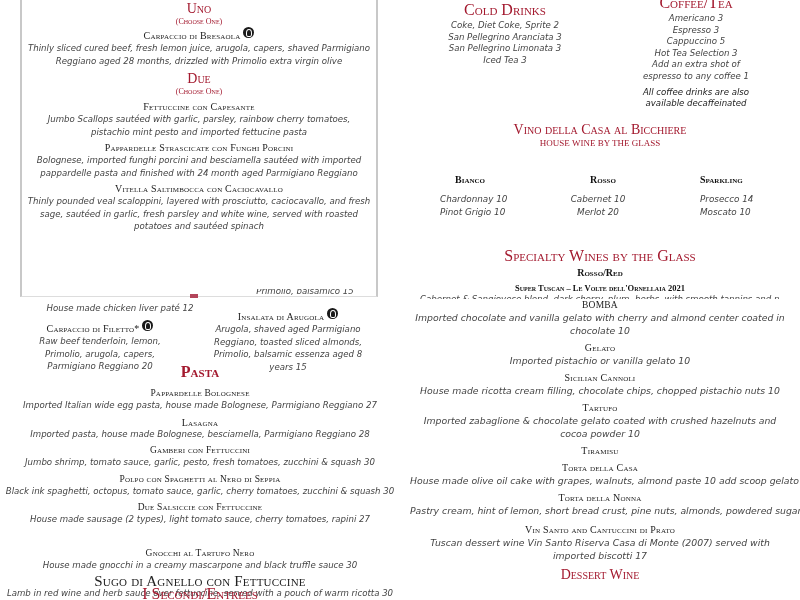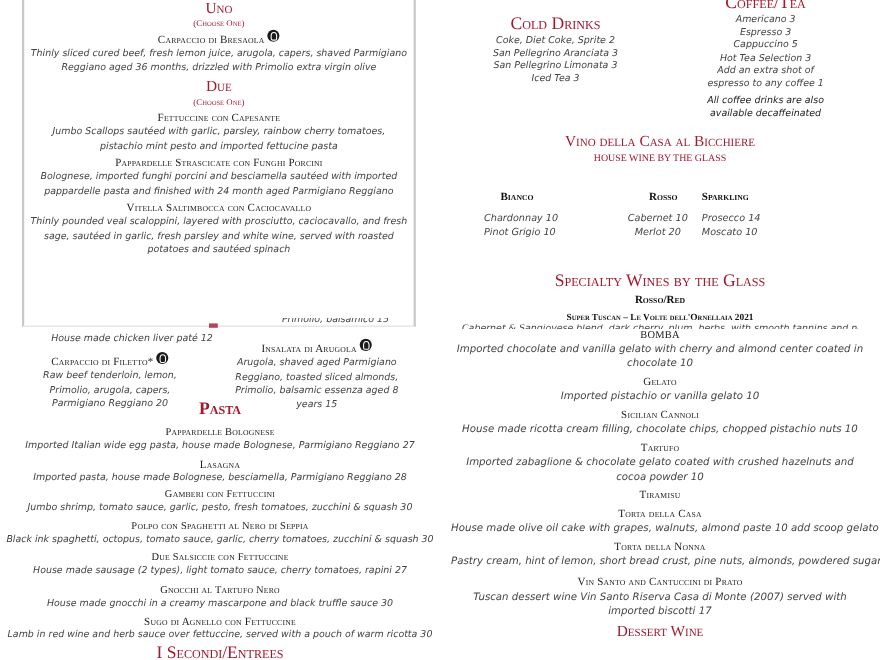--- a/index.html
+++ b/index.html
@@ -22,21 +22,21 @@
 </head>
 <body>
 
 <div class="panel">
   <div style="position:absolute;left:0;top:0;width:354px;">
     <div class="title" style="font-size:14px;margin-top:3px;line-height:16px;">Uno</div>
     <div class="title" style="font-size:8px;line-height:10px;">(Choose One)</div>
 
     <div class="item">
       <div class="iname"><span>Carpaccio di Bresaola</span><span class="icon"></span></div>
-      <div class="desc" style="padding:0 2px;">Thinly sliced cured beef, fresh lemon juice, arugola, capers, shaved Parmigiano Reggiano aged 36 months, drizzled with Primolio extra virgin olive</div>
+      <div class="desc" style="padding:0 2px;">Thinly sliced cured beef, fresh lemon juice, arugola, capers, shaved Parmigiano Reggiano aged 28 months, drizzled with Primolio extra virgin olive</div>
     </div>
 
     <div class="title" style="font-size:14px;margin-top:4px;line-height:16px;">Due</div>
     <div class="title" style="font-size:8px;line-height:10px;">(Choose One)</div>
 
     <div class="item" style="margin-top:4px;">
       <div class="iname">Fettuccine con Capesante</div>
       <div class="desc" style="padding:0 6px;">Jumbo Scallops sautéed with garlic, parsley, rainbow cherry tomatoes, pistachio mint pesto and imported fettucine pasta</div>
     </div>
     <div class="item">
@@ -75,37 +75,37 @@
     <div class="desc">Imported pasta, house made Bolognese, besciamella, Parmigiano Reggiano 28</div>
   </div>
   <div class="item" style="margin-bottom:5px;">
     <div class="iname" style="font-size:9.5px;line-height:11px;">Gamberi con Fettuccini</div>
     <div class="desc">Jumbo shrimp, tomato sauce, garlic, pesto, fresh tomatoes, zucchini &amp; squash 30</div>
   </div>
   <div class="item" style="margin-bottom:5px;">
     <div class="iname" style="font-size:9.5px;line-height:11px;">Polpo con Spaghetti al Nero di Seppia</div>
     <div class="desc">Black ink spaghetti, octopus, tomato sauce, garlic, cherry tomatoes, zucchini &amp; squash 30</div>
   </div>
-  <div class="item" style="margin-bottom:6px;">
+  <div class="item" style="margin-bottom:22px;">
     <div class="iname" style="font-size:9.5px;line-height:11px;">Due Salsiccie con Fettuccine</div>
     <div class="desc">House made sausage (2 types), light tomato sauce, cherry tomatoes, rapini 27</div>
   </div>
   <div class="item" style="margin-bottom:5px;">
     <div class="iname" style="font-size:9.5px;line-height:11px;">Gnocchi al Tartufo Nero</div>
     <div class="desc">House made gnocchi in a creamy mascarpone and black truffle sauce 30</div>
   </div>
   <div class="item">
-    <div class="iname" style="font-size:10px;line-height:11px;">Sugo di Agnello con Fettuccine</div>
+    <div class="iname" style="font-size:15px;line-height:11px;">Sugo di Agnello con Fettuccine</div>
     <div class="desc">Lamb in red wine and herb sauce over fettuccine, served with a pouch of warm ricotta 30</div>
   </div>
 </div>
 
 <div class="block title" style="left:0;top:584px;width:400px;font-size:16px;line-height:20px;">I Secondi/Entrees</div>
 
-<div class="block" style="left:440px;top:12px;width:130px;">
+<div class="block" style="left:440px;top:0;width:130px;">
   <div class="title" style="font-size:16px;line-height:20px;margin-top:0;">Cold Drinks</div>
   <div class="col-list">
     <div>Coke, Diet Coke, Sprite 2</div>
     <div>San Pellegrino Aranciata 3</div>
     <div>San Pellegrino Limonata 3</div>
     <div>Iced Tea 3</div>
   </div>
 </div>
 
 <div class="block" style="left:636px;top:-7px;width:120px;">
@@ -128,21 +128,21 @@
 <div class="block" style="left:440px;top:174px;width:80px;">
   <div class="wine-col-h" style="margin-left:15px;margin-bottom:8px;">Bianco</div>
   <div class="wine-list">Chardonnay 10</div>
   <div class="wine-list">Pinot Grigio 10</div>
 </div>
 <div class="block" style="left:578px;top:174px;width:60px;text-align:center;">
   <div class="wine-col-h" style="margin-bottom:8px;margin-left:-10px;">Rosso</div>
   <div class="wine-list" style="margin-left:-20px;">Cabernet 10</div>
   <div class="wine-list" style="margin-left:-20px;">Merlot 20</div>
 </div>
-<div class="block" style="left:638px;top:174px;width:90px;">
+<div class="block" style="left:700px;top:174px;width:90px;">
   <div class="wine-col-h" style="margin-bottom:8px;">Sparkling</div>
   <div class="wine-list">Prosecco 14</div>
   <div class="wine-list">Moscato 10</div>
 </div>
 
 <div class="block" style="left:400px;top:246px;width:400px;">
   <div class="title" style="font-size:16px;line-height:20px;">Specialty Wines by the Glass</div>
   <div class="sc" style="font-weight:bold;font-size:10px;text-align:center;line-height:13px;color:#111;">Rosso/Red</div>
   <div class="sc" style="font-weight:bold;font-size:8.5px;text-align:center;line-height:13px;margin-top:3px;color:#111;">Super Tuscan – Le Volte dell'Ornellaia 2021</div>
 </div>

